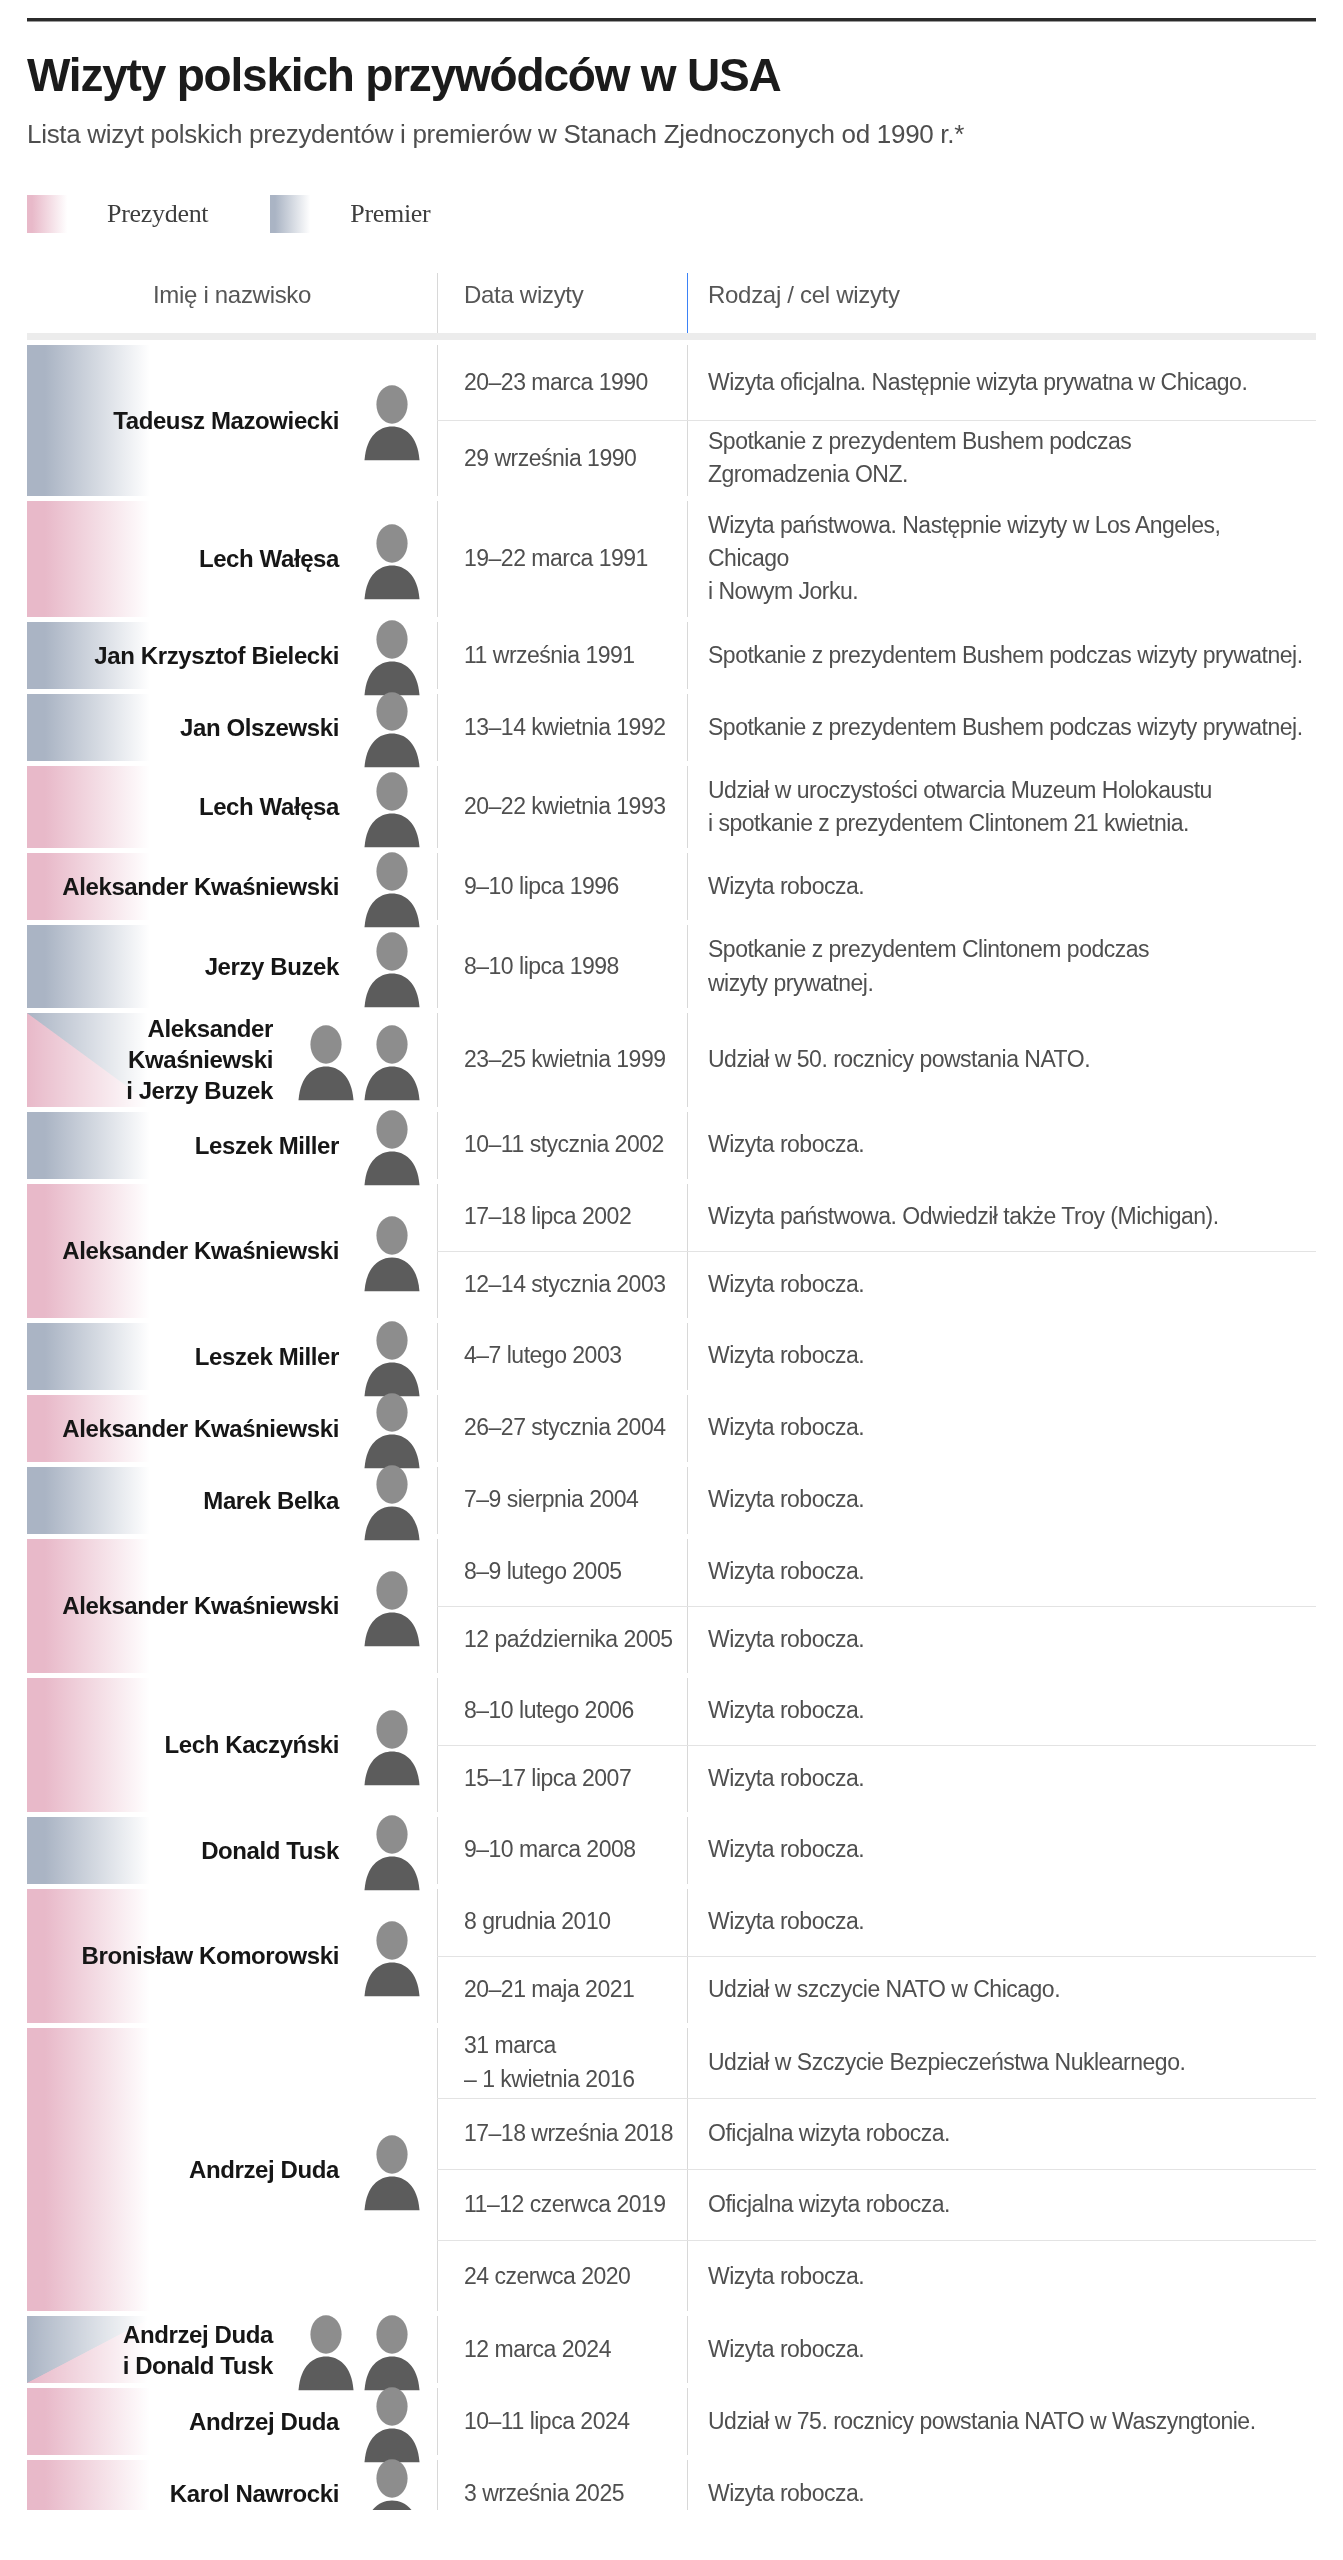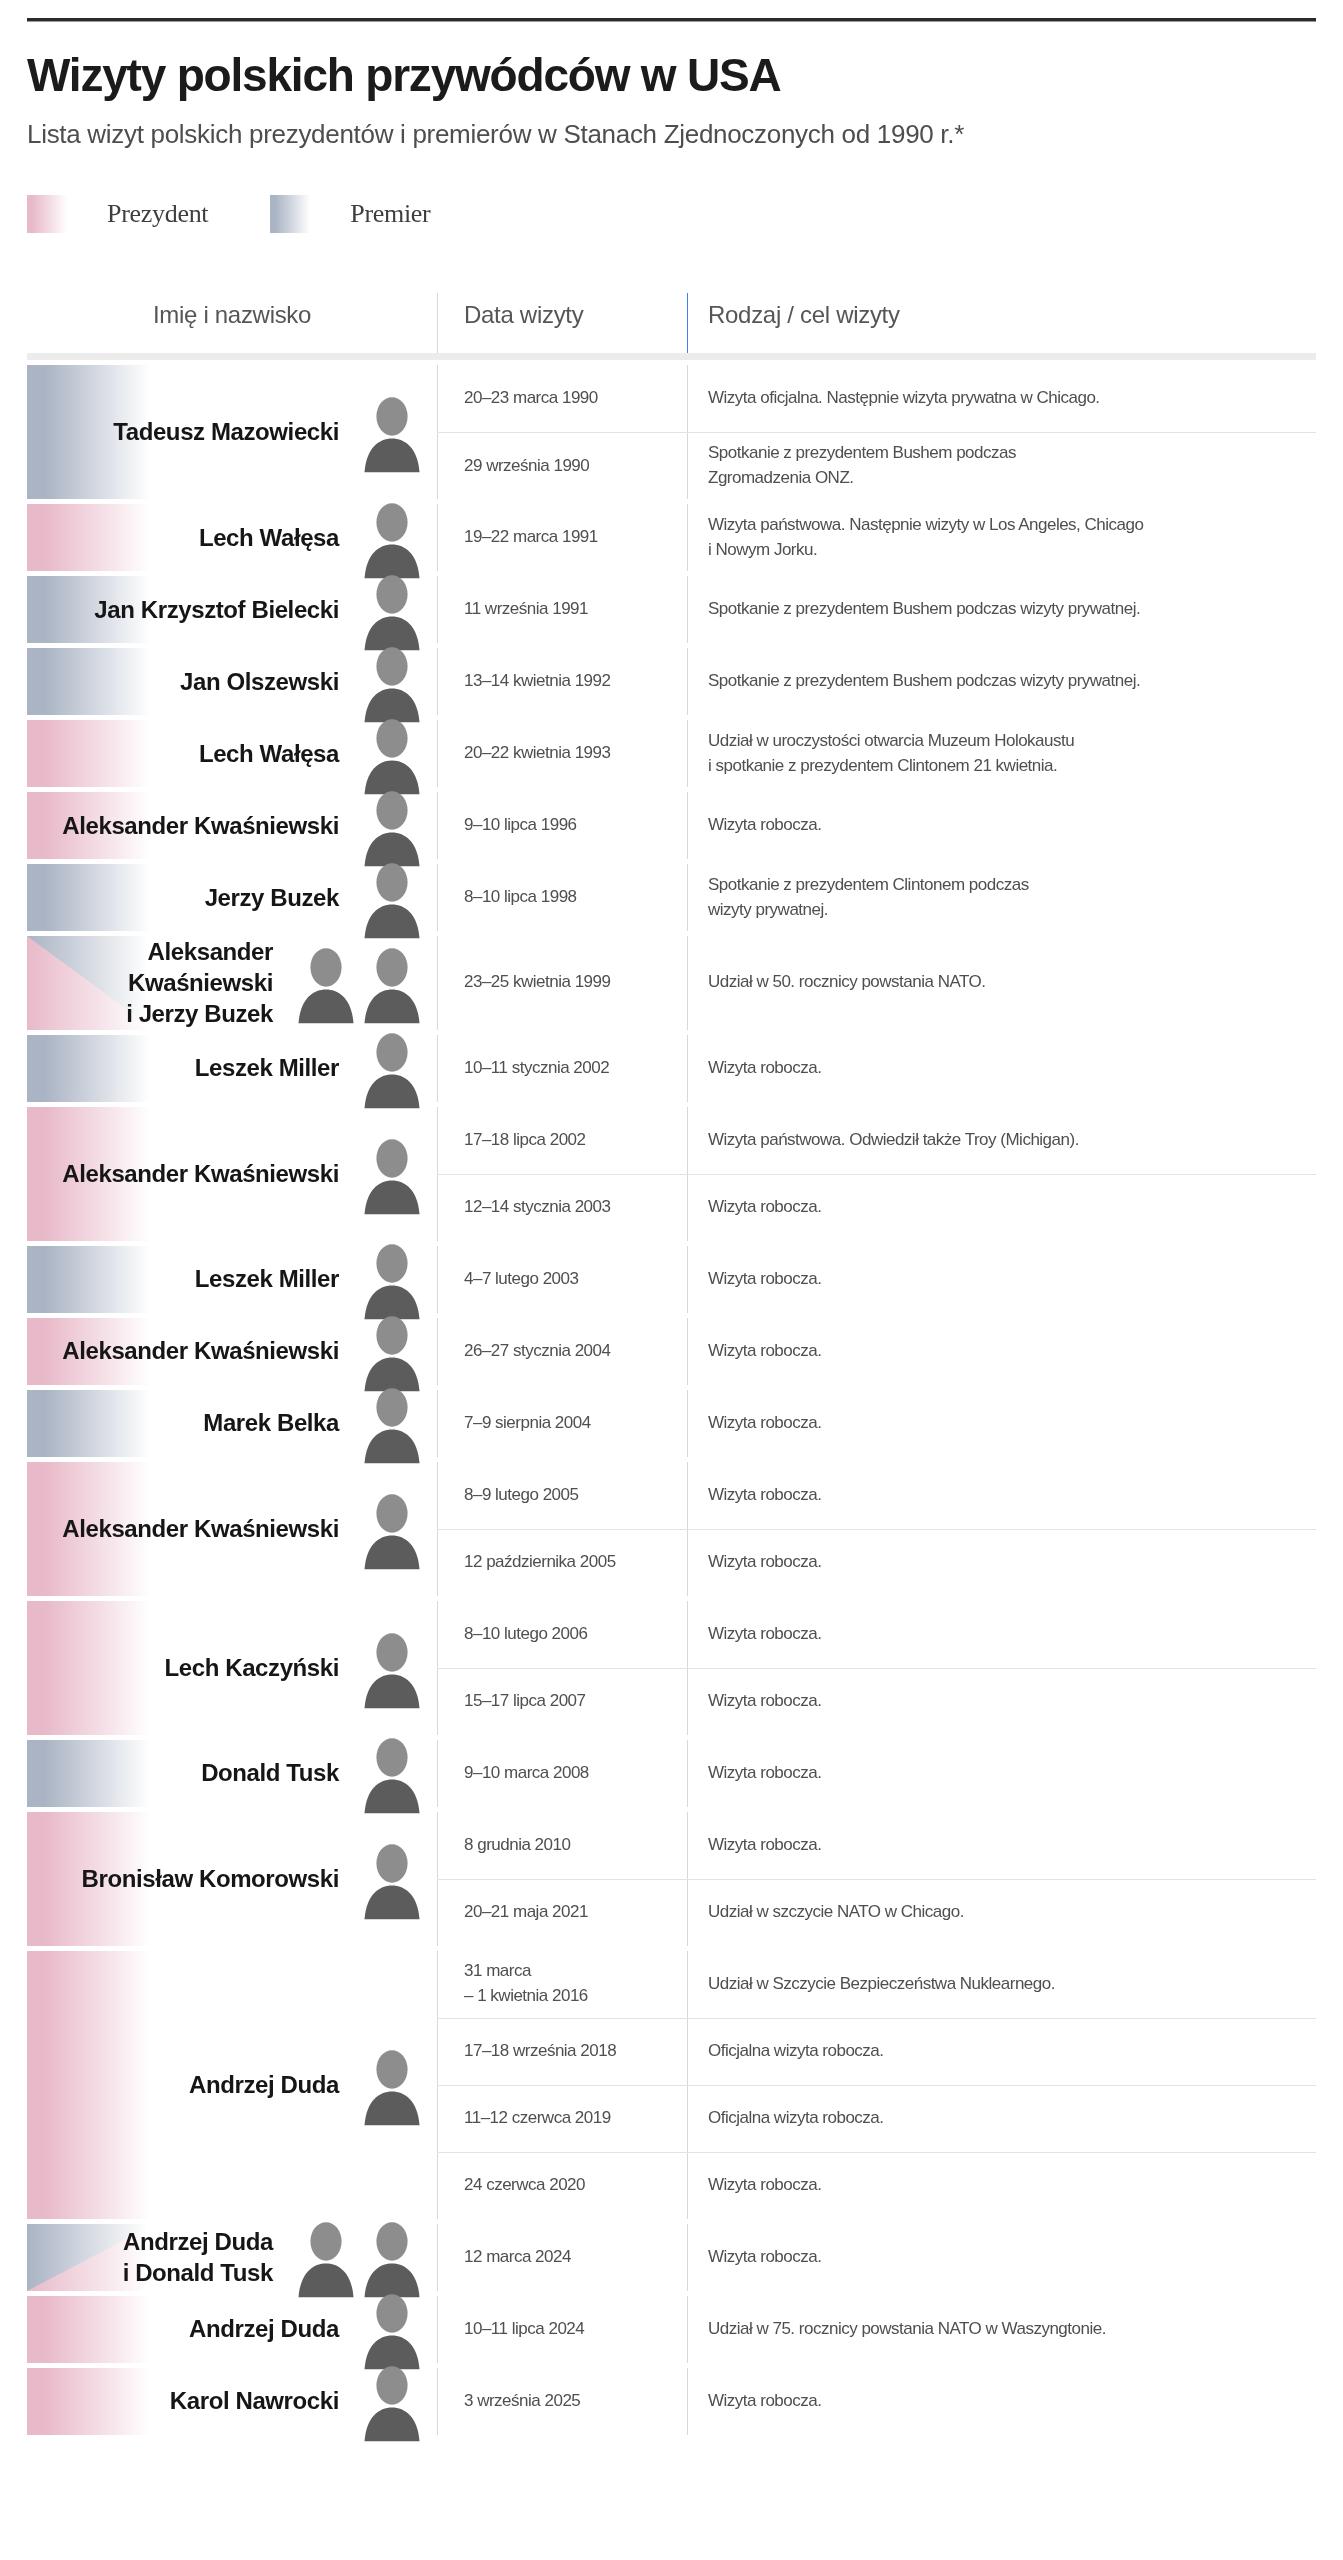--- a/index.html
+++ b/index.html
@@ -14,21 +14,21 @@
   .subtitle { font-size:26px; color:#4e4e4e; margin:17px 0 12px; letter-spacing:-0.3px; }
 
   .legend { display:flex; align-items:center; margin-top:45px; }
   .swatch { width:42px; height:38px; flex:0 0 auto; }
   .swatch.prezydent { background:linear-gradient(90deg, var(--pink) 0%, var(--pink) 12%, #fff 96%); }
   .swatch.premier { background:linear-gradient(90deg, var(--gray) 0%, var(--gray) 12%, #fff 96%); }
   .legend-label { font-size:26px; color:#3e3e3e; margin-left:38px; letter-spacing:-0.3px;font-family:Liberation Serif, serif; }
   .legend-label.first { margin-right:62px; }
 
   .thead { display:flex; margin-top:40px; color:#565656; font-size:24px; letter-spacing:-0.3px; }
-  .th { padding-top:8px; padding-bottom:24px;margin-top:20px; }
+  .th { padding-top:8px; padding-bottom:24px; }
   .th-name { width:410px; text-align:center; }
   .th-date { width:250px; border-left:1px solid #d8d8d8; padding-left:26px; }
   .th-purpose { flex:1; border-left:1px solid #3b82f6; padding-left:20px; }
   .header-band { height:7px; background:#ececec; }
 
   .group { display:flex; margin-top:5px; }
   .name-cell { width:410px; position:relative; display:flex; align-items:stretch; }
   .bar { position:absolute; left:0; top:0; bottom:0; width:128px; }
   .bar.prezydent { background:linear-gradient(90deg, var(--pink) 0%, var(--pink) 14%, #fff 96%); }
   .bar.premier { background:linear-gradient(90deg, var(--gray) 0%, var(--gray) 14%, #fff 96%); }
@@ -52,21 +52,21 @@
   .leader-name { text-align:right; font-weight:bold; font-size:24px; line-height:1.3; letter-spacing:-0.4px; color:#161616; }
   .photos { width:78px; height:56px; display:flex; justify-content:center; align-items:center; flex:0 0 auto; }
   .photos.double { width:144px; }
   .photos svg { flex:0 0 auto; }
 
   .visits { flex:1; display:flex; flex-direction:column; }
   .visit-row { display:flex; flex:1; min-height:67px; }
   .visit-row + .visit-row { border-top:1px solid #e3e3e3; }
   .v-date, .v-purpose {
     display:flex; align-items:center;
-    font-size:17px; color:#4f4f4f; letter-spacing:-0.5px;
+    font-size:23px; color:#4f4f4f; letter-spacing:-0.5px;
   }
   .v-date { width:250px; border-left:1px solid #d8d8d8; padding:8px 8px 8px 26px; }
   .v-purpose { flex:1; border-left:1px solid #d8d8d8; padding:8px 10px 8px 20px; }
   .v-date span, .v-purpose span { white-space:pre-line; line-height:1.45; }
 </style>
 </head>
 <body>
 
 <div class="page">
   <div class="top-rule"></div>

